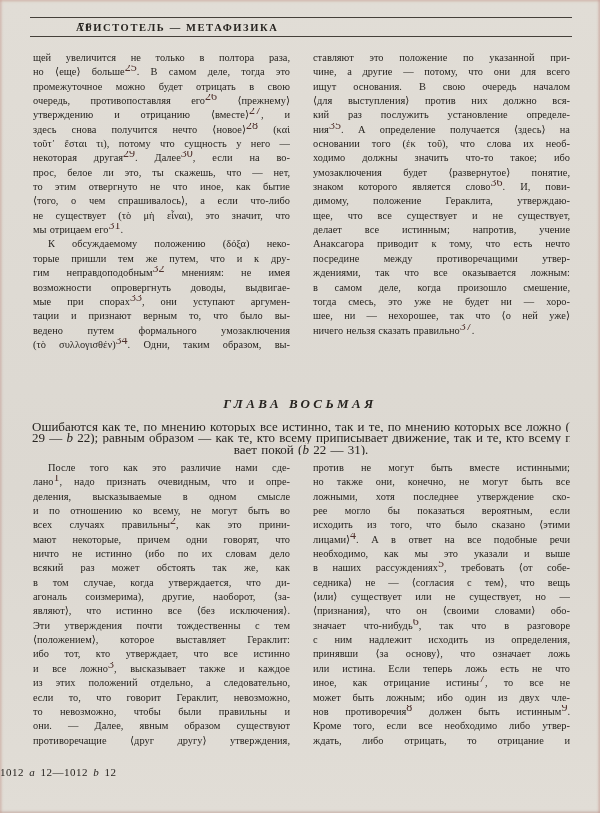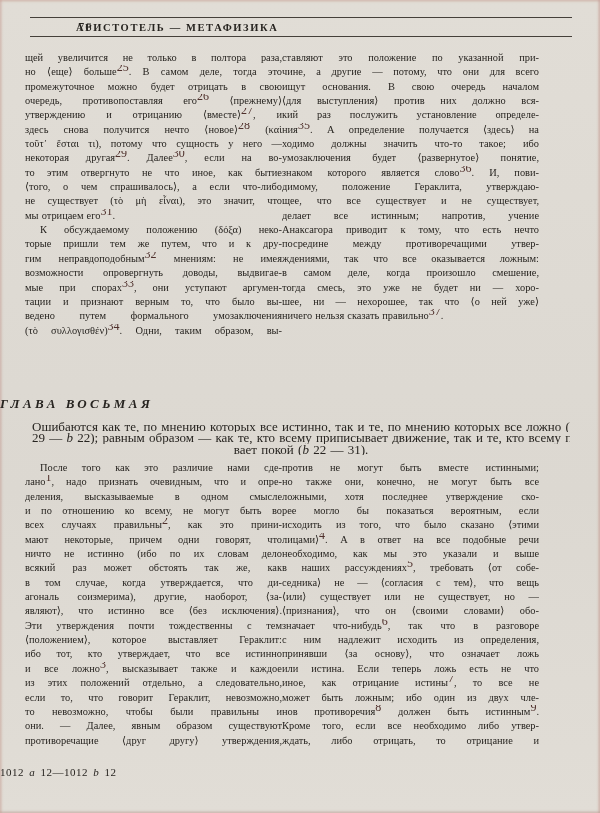--- a/index.html
+++ b/index.html
@@ -27,41 +27,41 @@
   .pageno {
     position: absolute; left: 2px; top: 2px;
     font-size: 12.5px; letter-spacing: 1px;
   }
   .running-title {
     position: absolute; left: 0; right: 0; top: 4px; text-align: left;
     font-size: 10.5px; font-weight: bold; letter-spacing: 1.6px;
   }
   .rule-bottom { border-top: 1.3px solid var(--rule); height: 0; }
 
-  .cols { position: absolute; left: 25px; width: 537px; display: flex; }
+  .cols { position: absolute; left: 33px; width: 537px; display: flex; gap: 23px; }
   .cols.upper { top: 51px; }
   .cols.lower { top: 461px; align-items: flex-end; }
   .col { width: 257px; overflow: hidden; }
 
   .line {
     font-size: 10.4px; line-height: 14.35px; height: 14.35px;
     text-align: justify; text-align-last: justify;
     white-space: nowrap; overflow: hidden;
     word-spacing: 0.5px;
   }
   .line.par-end { text-align-last: left; }
   .line.center { text-align-last: center; }
   .line.indent { text-indent: 15px; }
   sup {
     font-size: 12px; font-weight: normal; color: var(--fnref);
     line-height: 0; vertical-align: super; letter-spacing: 0;
   }
 
   .chapter-heading {
-    position: absolute; top: 396px; left: 0; width: 100%; text-align: left;
+    position: absolute; top: 396px; left: 0; width: 100%; text-align: center;
     font-style: italic; font-weight: 600; font-size: 13px; letter-spacing: 3.5px;
   }
   .summary { position: absolute; top: 421px; left: 32px; width: 538px; }
   .summary .line {
     font-size: 13px; line-height: 11.4px; height: 11.4px; word-spacing: 1px;
   }
   .footer {
     position: absolute; top: 766px; left: 0; width: 100%; 
     font-size: 11px; letter-spacing: 0.5px; word-spacing: 2px;
   }
@@ -83,40 +83,42 @@
   <div class="cols upper">
     <div class="col">
         <div class="line">щей увеличится не только в полтора раза,</div>
         <div class="line">но ⟨еще⟩ больше<sup>25</sup>. В самом деле, тогда это</div>
         <div class="line">промежуточное можно будет отрицать в свою</div>
         <div class="line">очередь, противопоставляя его<sup>26</sup> ⟨прежнему⟩</div>
         <div class="line">утверждению и отрицанию ⟨вместе⟩<sup>27</sup>, и</div>
         <div class="line">здесь снова получится нечто ⟨новое⟩<sup>28</sup> (καὶ</div>
         <div class="line">τοῦτ᾽ ἔσται τι), потому что сущность у него —</div>
         <div class="line">некоторая другая<sup>29</sup>. Далее<sup>30</sup>, если на во-</div>
+        <div class="line">прос, белое ли это, ты скажешь, что — нет,</div>
         <div class="line">то этим отвергнуто не что иное, как бытие</div>
         <div class="line">⟨того, о чем спрашивалось⟩, а если что-либо</div>
         <div class="line">не существует (τὸ μὴ εἶναι), это значит, что</div>
         <div class="line par-end">мы отрицаем его<sup>31</sup>.</div>
         <div class="line indent">К обсуждаемому положению (δόξα) неко-</div>
         <div class="line">торые пришли тем же путем, что и к дру-</div>
         <div class="line">гим неправдоподобным<sup>32</sup> мнениям: не имея</div>
         <div class="line">возможности опровергнуть доводы, выдвигае-</div>
         <div class="line">мые при спорах<sup>33</sup>, они уступают аргумен-</div>
         <div class="line">тации и признают верным то, что было вы-</div>
         <div class="line">ведено путем формального умозаключения</div>
         <div class="line">(τὸ συλλογισθέν)<sup>34</sup>. Одни, таким образом, вы-</div>
       </div>
     <div class="col">
         <div class="line">ставляют это положение по указанной при-</div>
         <div class="line">чине, а другие — потому, что они для всего</div>
         <div class="line">ищут основания. В свою очередь началом</div>
         <div class="line">⟨для выступления⟩ против них должно вся-</div>
         <div class="line">кий раз послужить установление определе-</div>
         <div class="line">ния<sup>35</sup>. А определение получается ⟨здесь⟩ на</div>
+        <div class="line">основании того (ἐκ τοῦ), что слова их необ-</div>
         <div class="line">ходимо должны значить что-то такое; ибо</div>
         <div class="line">умозаключения будет ⟨развернутое⟩ понятие,</div>
         <div class="line">знаком которого является слово<sup>36</sup>. И, пови-</div>
         <div class="line">димому, положение Гераклита, утверждаю-</div>
         <div class="line">щее, что все существует и не существует,</div>
         <div class="line">делает все истинным; напротив, учение</div>
         <div class="line">Анаксагора приводит к тому, что есть нечто</div>
         <div class="line">посредине между противоречащими утвер-</div>
         <div class="line">ждениями, так что все оказывается ложным:</div>
         <div class="line">в самом деле, когда произошло смешение,</div>

